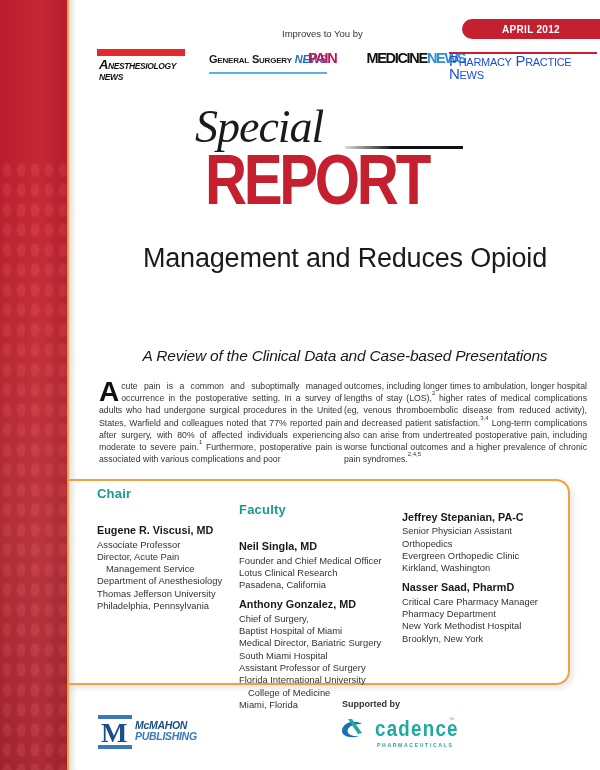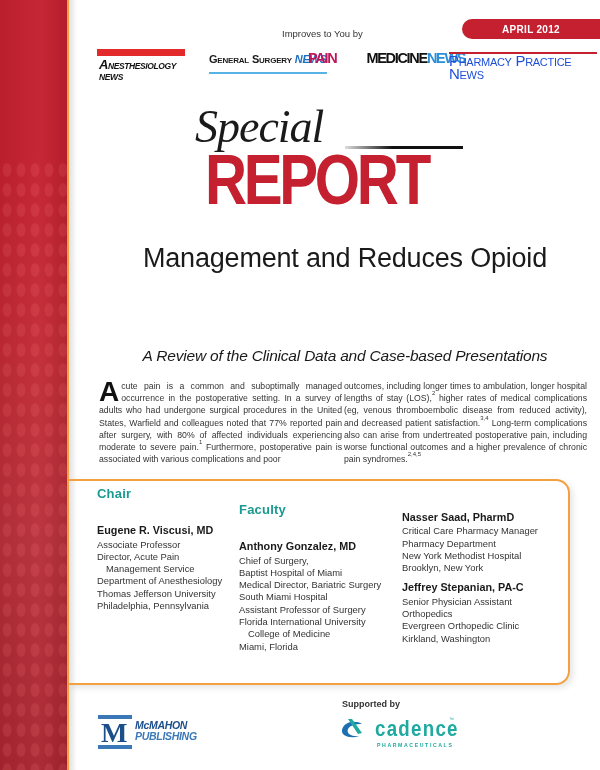--- a/index.html
+++ b/index.html
@@ -148,46 +148,52 @@
     <div class="fac-line indent">Management Service</div>
     <div class="fac-line">Department of Anesthesiology</div>
     <div class="fac-line">Thomas Jefferson University</div>
     <div class="fac-line">Philadelphia, Pennsylvania</div>
   </div>
 </div>
 
 <div class="fac-col fac1-col">
   <div class="fac-heading">Faculty</div>
   <div class="person">
+    <div class="fac-name">Neil Singla, MD</div>
+    <div class="fac-line">Founder and Chief Medical Officer</div>
+    <div class="fac-line">Lotus Clinical Research</div>
+    <div class="fac-line">Pasadena, California</div>
+  </div>
+  <div class="person">
     <div class="fac-name">Anthony Gonzalez, MD</div>
     <div class="fac-line">Chief of Surgery,</div>
     <div class="fac-line">Baptist Hospital of Miami</div>
     <div class="fac-line">Medical Director, Bariatric Surgery</div>
     <div class="fac-line">South Miami Hospital</div>
     <div class="fac-line">Assistant Professor of Surgery</div>
     <div class="fac-line">Florida International University</div>
     <div class="fac-line indent">College of Medicine</div>
     <div class="fac-line">Miami, Florida</div>
   </div>
 </div>
 
 <div class="fac-col fac2-col">
   <div class="person">
+    <div class="fac-name">Jeffrey Stepanian, PA-C</div>
+    <div class="fac-line">Senior Physician Assistant</div>
+    <div class="fac-line">Orthopedics</div>
+    <div class="fac-line">Evergreen Orthopedic Clinic</div>
+    <div class="fac-line">Kirkland, Washington</div>
+  </div>
+  <div class="person">
     <div class="fac-name">Nasser Saad, PharmD</div>
     <div class="fac-line">Critical Care Pharmacy Manager</div>
     <div class="fac-line">Pharmacy Department</div>
     <div class="fac-line">New York Methodist Hospital</div>
     <div class="fac-line">Brooklyn, New York</div>
-  </div>
-  <div class="person">
-    <div class="fac-name">Jeffrey Stepanian, PA-C</div>
-    <div class="fac-line">Senior Physician Assistant</div>
-    <div class="fac-line">Orthopedics</div>
-    <div class="fac-line">Evergreen Orthopedic Clinic</div>
-    <div class="fac-line">Kirkland, Washington</div>
   </div>
 </div>
 
 <div class="mcmahon">
   <div class="pillar">
     <div class="cap"></div>
     <div class="m">M</div>
     <div class="base"></div>
   </div>
   <div class="name">

